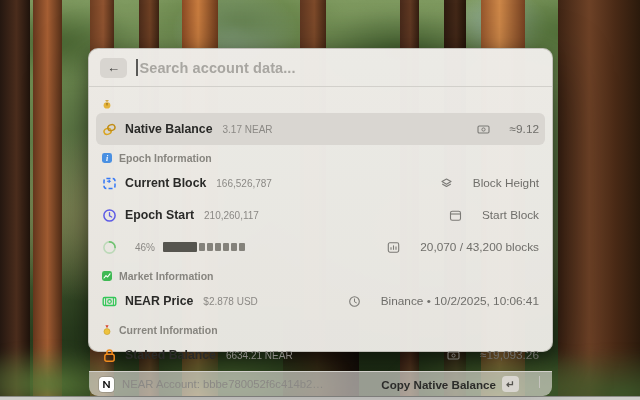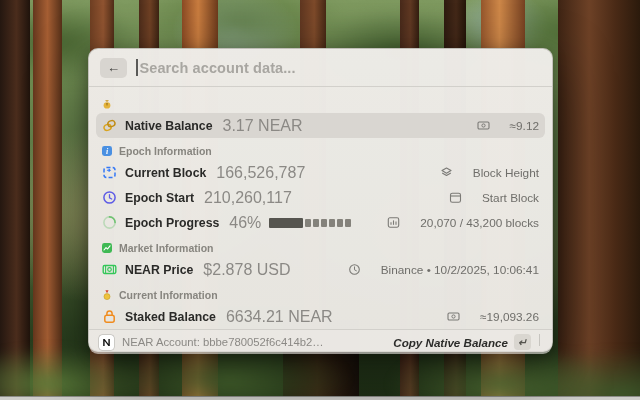--- a/index.html
+++ b/index.html
@@ -62,41 +62,41 @@
     color:#3a3a38; font-size:13px; line-height:1; cursor:pointer; flex:0 0 27px;
   }
   .caret { width:1.5px; height:17px; background:#5a5a58; margin-left:9px; }
   .search-ph { margin-left:2px; font-size:14.5px; color:#a8a6a1; letter-spacing:.1px;font-weight:bold; }
   .hdivider { height:1px; background:#d2d0cb; flex:0 0 1px; }
 
   .list { flex:1 1 auto; padding:4px 7px 0; display:flex; flex-direction:column; }
   .sechead { display:flex; align-items:center; gap:6px; height:16px; margin:5px 5px 1px;
              font-size:10.5px; font-weight:600; color:#87857f; }
   .sechead .sicon { width:12px; height:12px; display:flex; }
-  .row { display:flex; align-items:center; height:25px; padding:0 6px; border-radius:6px; cursor:pointer; }
+  .row { display:flex; align-items:center; height:32px; padding:0 6px; border-radius:6px; cursor:pointer; }
   .row.selected { background:#d9d6d1; }
   .ricon { width:15px; height:15px; margin-right:8px; display:flex; flex:0 0 15px; }
   .rtitle { font-size:12.3px; font-weight:700; color:#2a2a28; white-space:nowrap; }
-  .rvalue { font-size:16px; color:#8b8985; margin-left:10px; white-space:nowrap; }
+  .rvalue { font-size:10px; color:#8b8985; margin-left:10px; white-space:nowrap; }
   .spacer { flex:1 1 auto; }
   .acc { display:flex; align-items:center; gap:20px; color:#6f6e6a; font-size:11.8px; white-space:nowrap; }
   .acc .aicon { width:13px; height:13px; display:flex; }
 
   
   .pbar { display:flex; align-items:center; margin-left:8px; height:10px; }
   .pfill { width:34px; height:10px; background:#56554f; border-radius:1px; }
   .psq { width:6px; height:8px; background:#84827b; margin-left:2px; border-radius:1px; }
 
   
   .footer { flex:0 0 25px; border-top:1px solid #d2d0cb; display:flex; align-items:center;
             padding:0 10px; border-radius:0 0 9px 9px; background:rgba(236,234,230,.6); }
   .applogo { width:15px; height:15px; border-radius:3.5px; background:#fff; box-shadow:0 0 0 .5px rgba(0,0,0,.25);
              display:flex; align-items:center; justify-content:center; flex:0 0 15px; }
   .footer-status { margin-left:8px; font-size:11.3px; color:#8b8985; white-space:nowrap; overflow:hidden; text-overflow:ellipsis; max-width:205px; }
-  .f-right { margin-left:auto; display:flex; align-items:flex-start; gap:6px;font-style:italic; }
+  .f-right { margin-left:auto; display:flex; align-items:flex-start; gap:18px; }
   .f-primary { font-size:11.6px; font-weight:700; color:#2c2c2a; cursor:pointer; display:flex; align-items:center; gap:6px; }
   .kcap { min-width:17px; height:16px; padding:0 3px; border-radius:4px; background:#d9d6d0;
           display:flex; align-items:center; justify-content:center; font-size:10.5px; color:#55544f; }
   .vdiv { width:1px; height:12px; background:#c6c4bf; margin:0 2px; }
   .f-actions { font-size:11.6px; font-weight:600; color:#55544f; cursor:pointer; display:flex; align-items:center; gap:5px; }
 </style>
 </head>
 <body>
 
 <div class="stage">
@@ -208,21 +208,20 @@
           <span>Start Block</span>
         </span>
       </div>
       <div class="row">
         <span class="ricon">
           <svg viewBox="0 0 15 15">
               <circle cx="7.5" cy="7.5" r="5.6" fill="none" stroke="#bcd9b8" stroke-width="1.6"></circle>
               <path d="M7.5 1.9 A5.6 5.6 0 0 1 13.1 7.5" fill="none" stroke="#6fc271" stroke-width="1.6" stroke-linecap="round"></path>
             </svg>
         </span>
-        <span class="rtitle">Epoch Progress</span>
         <span class="rvalue">46%</span>
         <span class="pbar">
           <span class="pfill"></span>
           <span class="psq"></span>
             <span class="psq"></span>
             <span class="psq"></span>
           <span class="psq"></span>
             <span class="psq"></span>
             <span class="psq"></span>
         </span>

